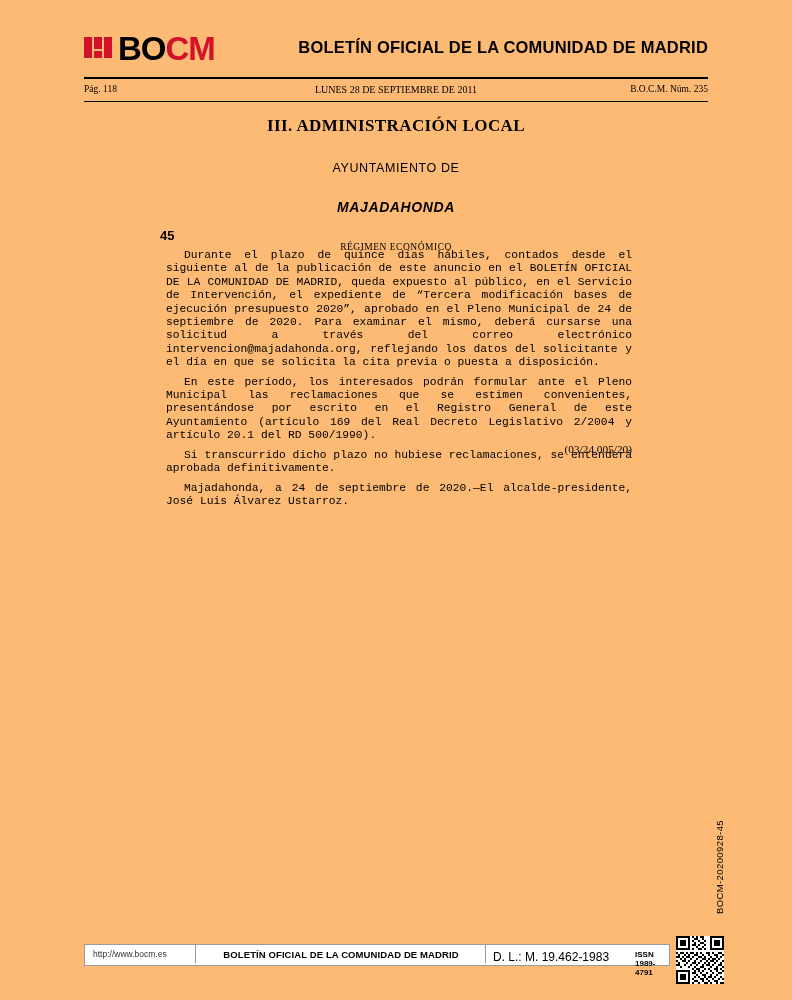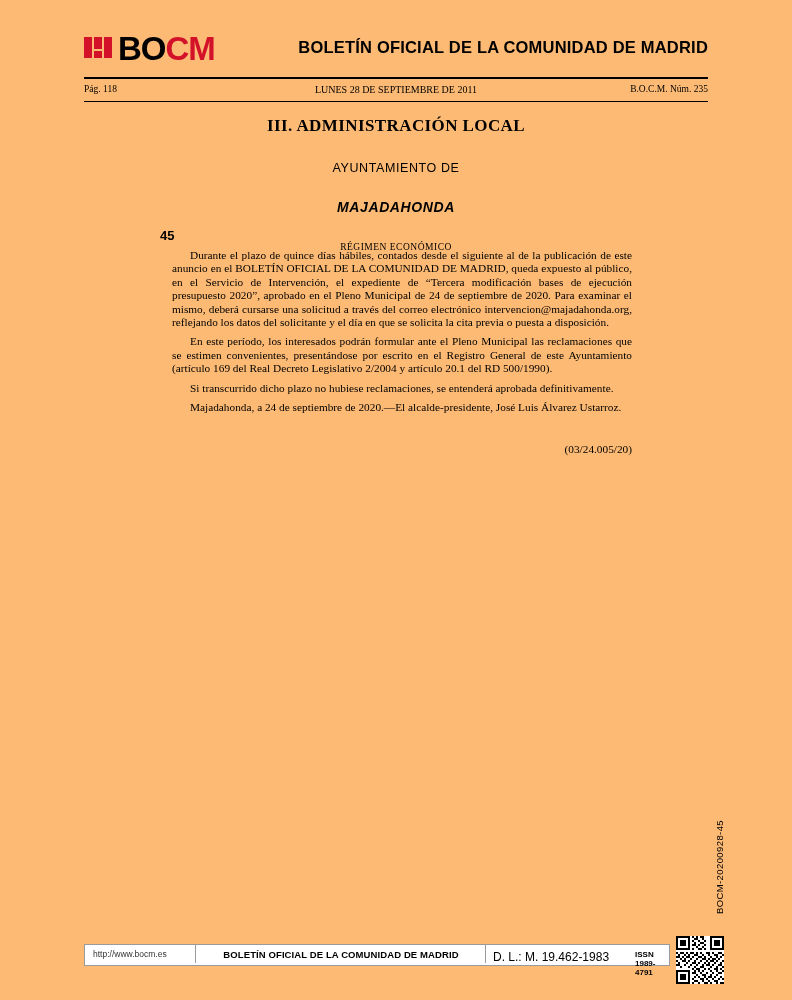--- a/index.html
+++ b/index.html
@@ -186,22 +186,23 @@
     left: 160px;
     top: 249px;
     width: 472px;
     font-family: "Liberation Serif", serif;
     font-size: 11.3px;
     line-height: 13.4px;
     text-align: justify;
     color: #000000;
   }
   .body-text p {
-    margin: 0 0 6px 12px;
+    margin: 0 0 6px 6px;
     text-indent: 18px;
+    font-family: Liberation Mono, monospace;
   }
   .body-text p.last {
     margin-bottom: 0;
   }
 
   .ref-code {
     position: absolute;
     left: 160px;
     top: 443px;
     width: 472px;

